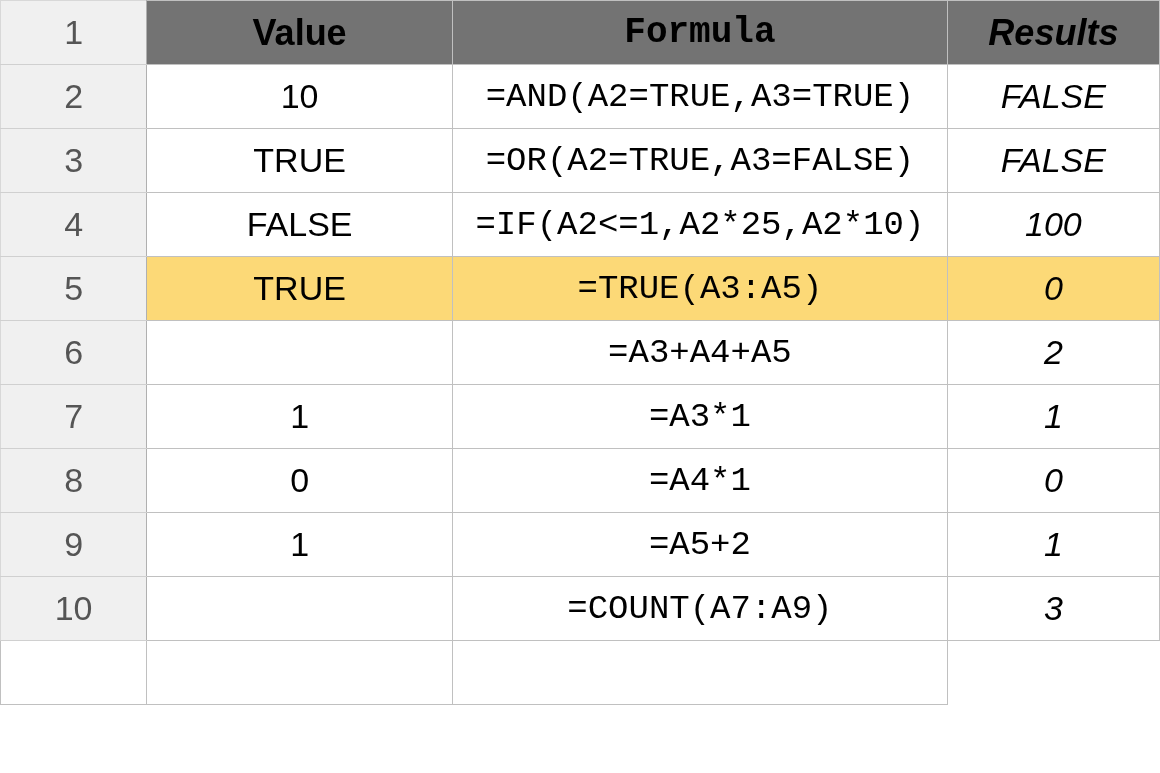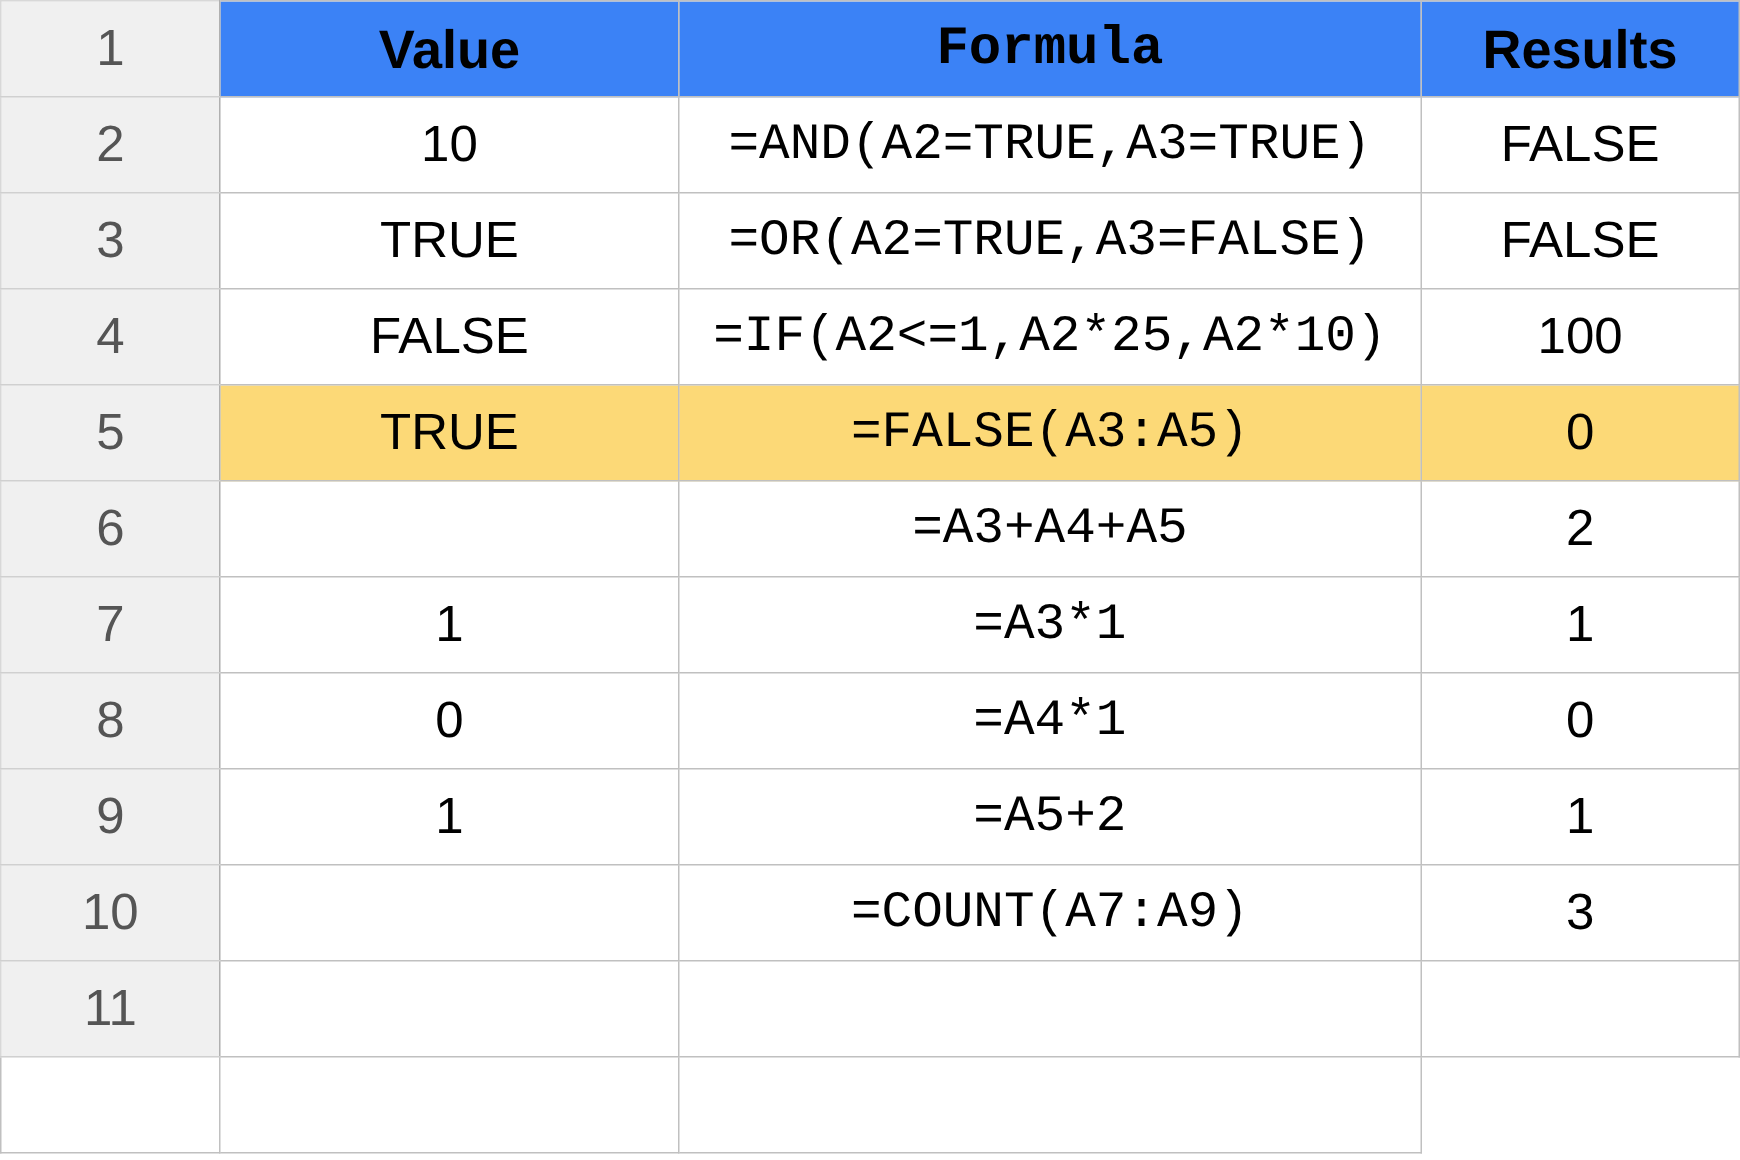--- a/index.html
+++ b/index.html
@@ -50,23 +50,24 @@
     }
     .col-value {
       width: 258px;
     }
     .col-formula {
       width: 530px;
       font-family: Liberation Mono, monospace;
     }
     .col-results {
       width: 292px;
+      font-style: italic;
     }
     .header-cell {
-      background: #3b82f6;
+      background: #737373;
       font-weight: bold;
       font-size: 36px;
       color: #000000;
     }
     .highlighted {
       background: #fcd977;
     }
   </style>
 </head>
 <body>
@@ -97,21 +98,21 @@
   <div class="row">
     <div class="cell row-header">4</div>
     <div class="cell col-value">FALSE</div>
     <div class="cell col-formula">=IF(A2&lt;=1,A2*25,A2*10)</div>
     <div class="cell col-results">100</div>
   </div>
 
   <div class="row">
     <div class="cell row-header">5</div>
     <div class="cell highlighted col-value">TRUE</div>
-    <div class="cell highlighted col-formula">=FALSE(A3:A5)</div>
+    <div class="cell highlighted col-formula">=TRUE(A3:A5)</div>
     <div class="cell highlighted col-results">0</div>
   </div>
 
   <div class="row">
     <div class="cell row-header">6</div>
     <div class="cell col-value"></div>
     <div class="cell col-formula">=A3+A4+A5</div>
     <div class="cell col-results">2</div>
   </div>
 
@@ -136,26 +137,20 @@
     <div class="cell col-results">1</div>
   </div>
 
   <div class="row">
     <div class="cell row-header">10</div>
     <div class="cell col-value"></div>
     <div class="cell col-formula">=COUNT(A7:A9)</div>
     <div class="cell col-results">3</div>
   </div>
 
-  <div class="row">
-    <div class="cell row-header">11</div>
-    <div class="cell col-value"></div>
-    <div class="cell col-formula"></div>
-    <div class="cell col-results"></div>
-  </div>
 
   <div class="row">
     <div class="cell col-value"></div>
     <div class="cell col-formula"></div>
     <div class="cell col-results"></div>
   </div>
 
 </div>
 
 </body></html>

